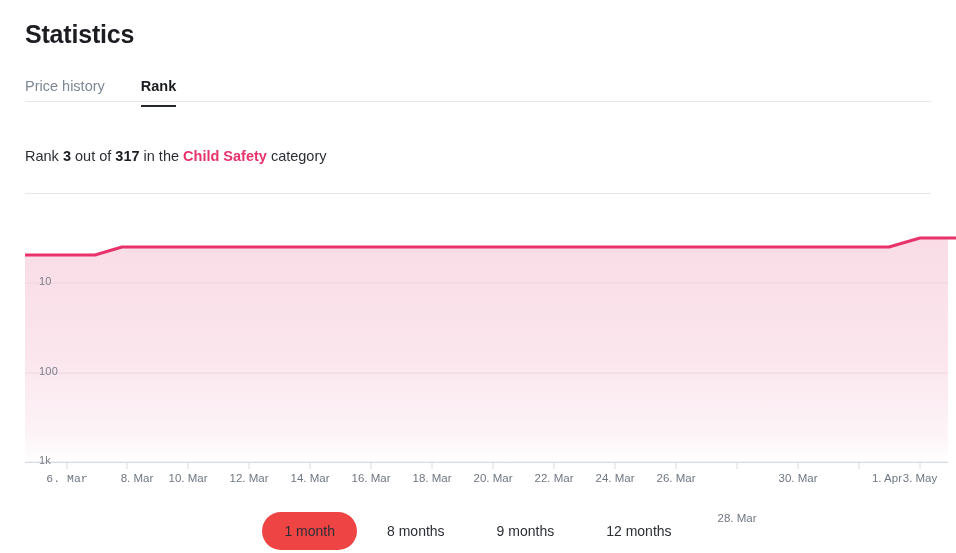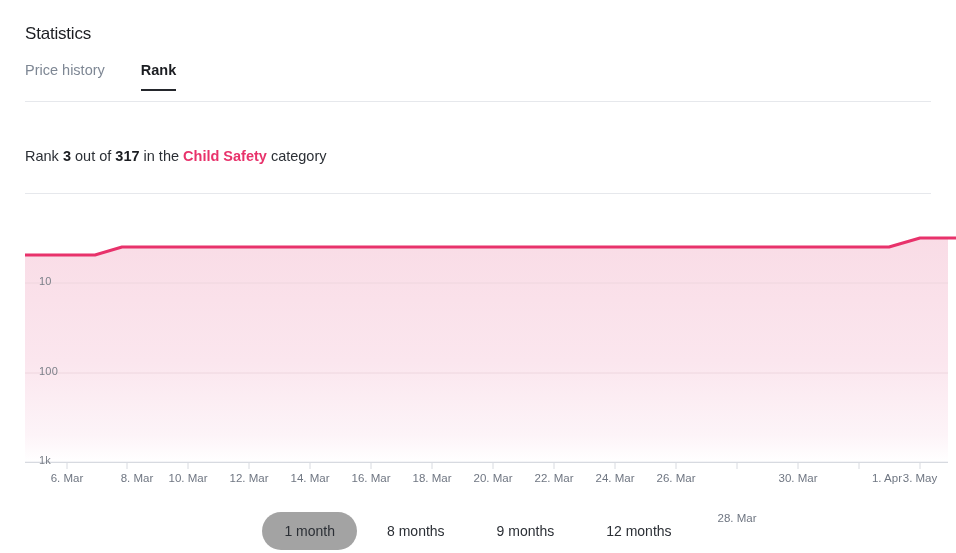--- a/index.html
+++ b/index.html
@@ -20,32 +20,32 @@
     position: absolute;
     inset: 0;
     background: #fff;
   }
 
   
   .page-title {
     position: absolute;
     left: 25px;
     top: 18px;
-    font-size: 17px;
-    font-weight: 400;
+    font-size: 25px;
+    font-weight: 700;
     letter-spacing: -0.2px;
     color: #1b1d21;
     line-height: 32px;
   }
 
   
   .tabs {
     position: absolute;
     left: 25px;
-    top: 60px;
+    top: 76px;
     display: flex;
     align-items: flex-end;
     height: 30px;
   }
   .tab {
     font-size: 14.5px;
     line-height: 20px;
     color: #7e8794;
     padding: 0 0 10px 0;
     margin-right: 36px;
@@ -143,21 +143,21 @@
     color: #2b2f35;
     padding: 10px 22px;
     border: none;
     border-radius: 22px;
     background: transparent;
     cursor: pointer;
     font-family: "Liberation Sans", sans-serif;
     white-space: nowrap;
   }
   .range-btn.selected {
-    background: #a3a3a3;
+    background: #ef4444;
   }
 </style>
 </head>
 <body>
 
 <div class="page">
 
   <div class="page-title">Statistics</div>
 
   <div class="tabs">
@@ -217,21 +217,21 @@
         <line x1="920" y1="252" x2="920" y2="259"></line>
       </g>
 
       <path fill="none" stroke="#e8326b" stroke-width="3" stroke-linejoin="round" stroke-linecap="butt" d="M 25,45 L 95,45 L 122,37 L 889,37 L 920,28 L 956,28"></path>
     </svg>
 
     <div class="ylabel" style="left:39px; top:65px;">10</div>
     <div class="ylabel" style="left:39px; top:155px;">100</div>
     <div class="ylabel" style="left:39px; top:244px;">1k</div>
 
-    <div class="xlabel" style="left:67px;">6. Mar</div>
+    <div class="xlabel" style="left:67px;font-family:Liberation Mono, monospace;">6. Mar</div>
     <div class="xlabel" style="left:137px;">8. Mar</div>
     <div class="xlabel" style="left:188px;">10. Mar</div>
     <div class="xlabel" style="left:249px;">12. Mar</div>
     <div class="xlabel" style="left:310px;">14. Mar</div>
     <div class="xlabel" style="left:371px;">16. Mar</div>
     <div class="xlabel" style="left:432px;">18. Mar</div>
     <div class="xlabel" style="left:493px;">20. Mar</div>
     <div class="xlabel" style="left:554px;">22. Mar</div>
     <div class="xlabel" style="left:615px;">24. Mar</div>
     <div class="xlabel" style="left:676px;">26. Mar</div>

